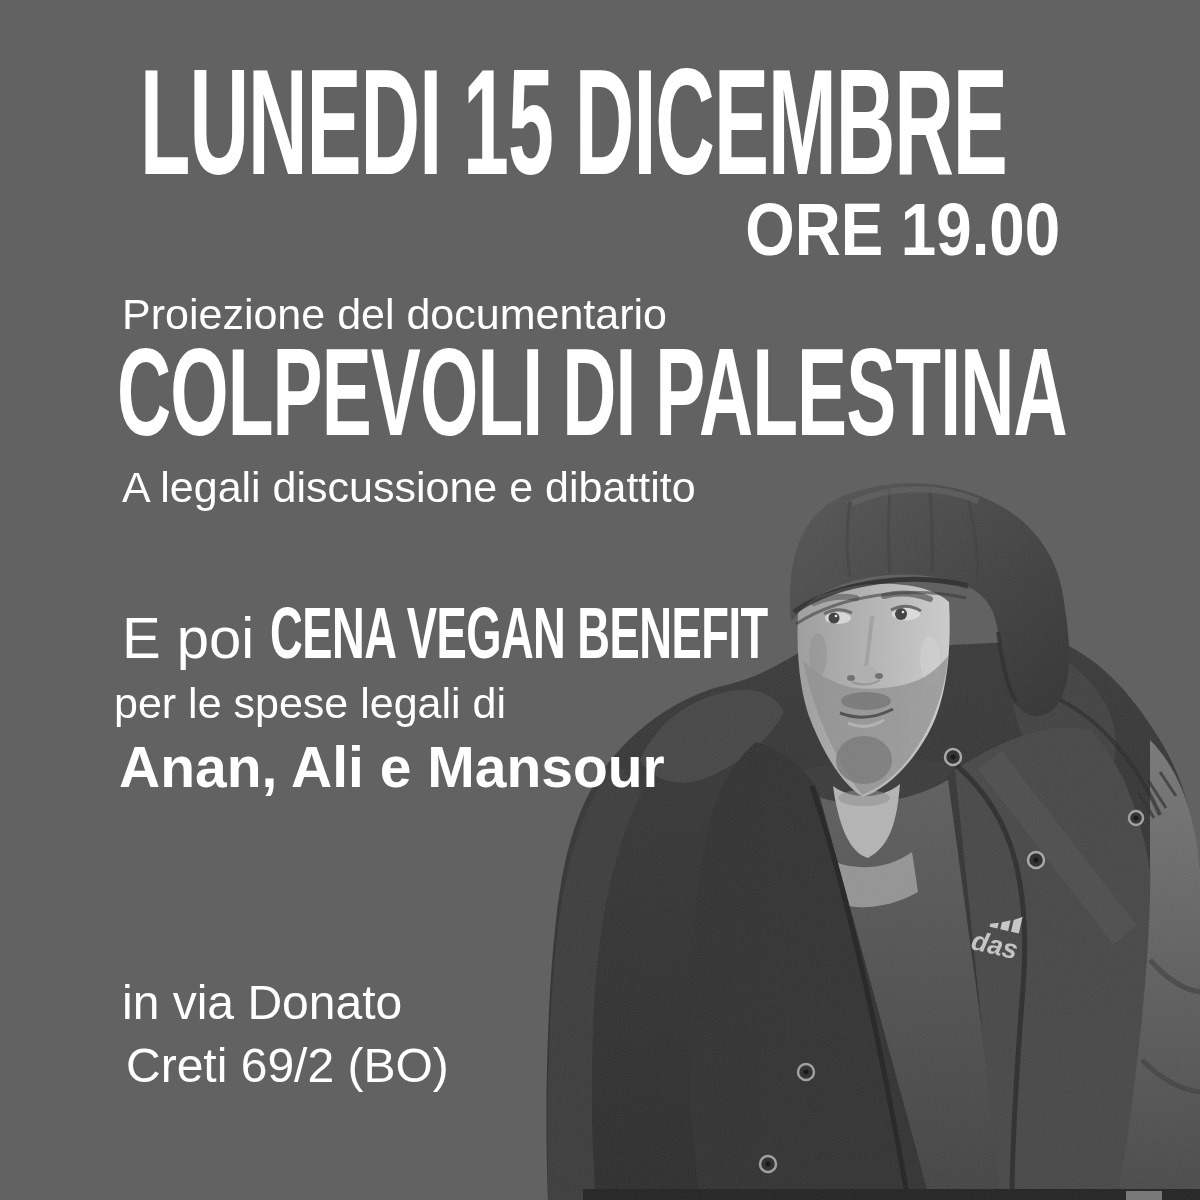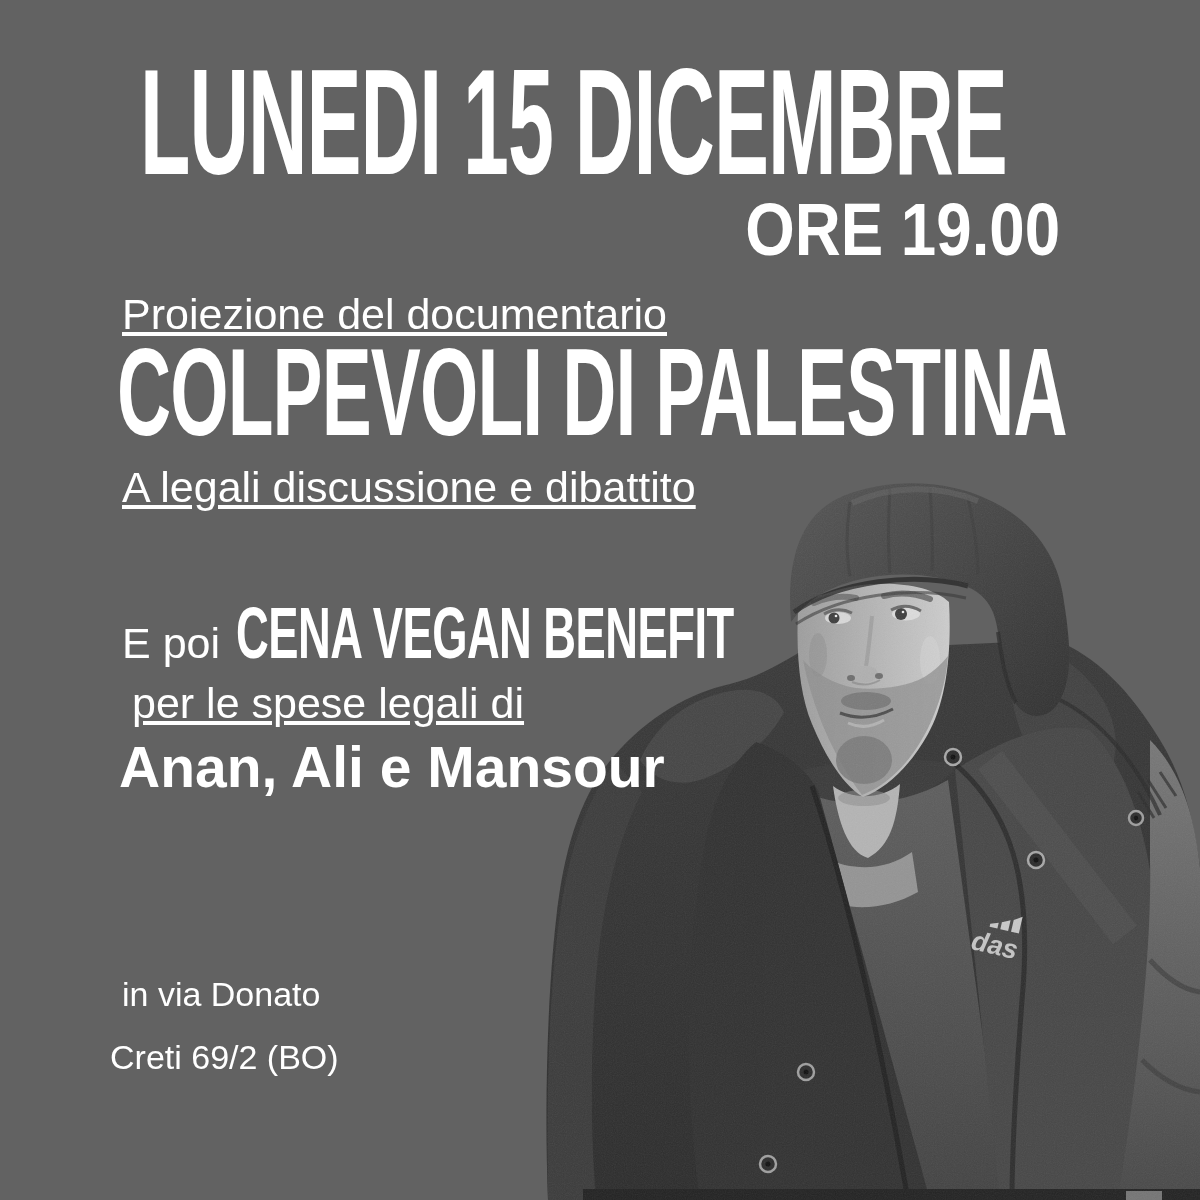--- a/index.html
+++ b/index.html
@@ -26,25 +26,25 @@
   .cond-s {font-size:72px; transform:scaleX(0.68);}
   .time-wrap{text-align:left;}
   .time{
     display:inline-block;
     font-weight:800;
     font-size:74px;
     line-height:1;
     transform:scaleX(0.86);
     transform-origin:100% 50%;
   }
-  .body-txt{font-size:43px;line-height:1.2;font-weight:400;text-decoration:underline;}
+  .body-txt{font-size:43px;line-height:1.2;font-weight:400;}
   .body-bold{font-size:57px;line-height:1.2;font-weight:700;}
-  .addr{font-size:34px;line-height:1.2;font-weight:400;}
+  .addr{font-size:48px;line-height:1.2;font-weight:400;}
   .mix-row{display:flex;align-items:baseline;}
-  .mix-row .prefix{font-size:43px;margin-right:16px;font-weight:400;}
+  .mix-row .prefix{font-size:58px;margin-right:16px;font-weight:400;}
   #photo-svg{position:absolute;left:0;top:0;z-index:0;}
   .txt{z-index:1;}
 </style>
 </head>
 <body>
 
 <div id="poster">
 
   <svg id="photo-svg" width="1200" height="1200" viewBox="0 0 1200 1200" aria-hidden="true">
     <defs>
@@ -209,22 +209,22 @@
     <span class="cond cond-l">COLPEVOLI DI PALESTINA</span>
   </div>
 
   <div class="abs txt body-txt" style="left:122px;top:462px;">A legali discussione e dibattito</div>
 
   <div class="abs txt mix-row" style="left:122px;top:597px;">
     <span class="prefix">E poi</span>
     <span class="cond cond-m">CENA VEGAN BENEFIT</span>
   </div>
 
-  <div class="abs txt body-txt" style="left:132px;top:678px;">per le spese legali di</div>
+  <div class="abs txt body-txt" style="left:114px;top:678px;">per le spese legali di</div>
 
   <div class="abs txt body-bold" style="left:119px;top:733px;">Anan, Ali e Mansour</div>
 
 
   <div class="abs txt addr" style="left:122px;top:974px;">in via Donato</div>
 
-  <div class="abs txt addr" style="left:110px;top:1037px;">Creti 69/2 (BO)</div>
+  <div class="abs txt addr" style="left:126px;top:1037px;">Creti 69/2 (BO)</div>
 
 </div>
 
 </body></html>

